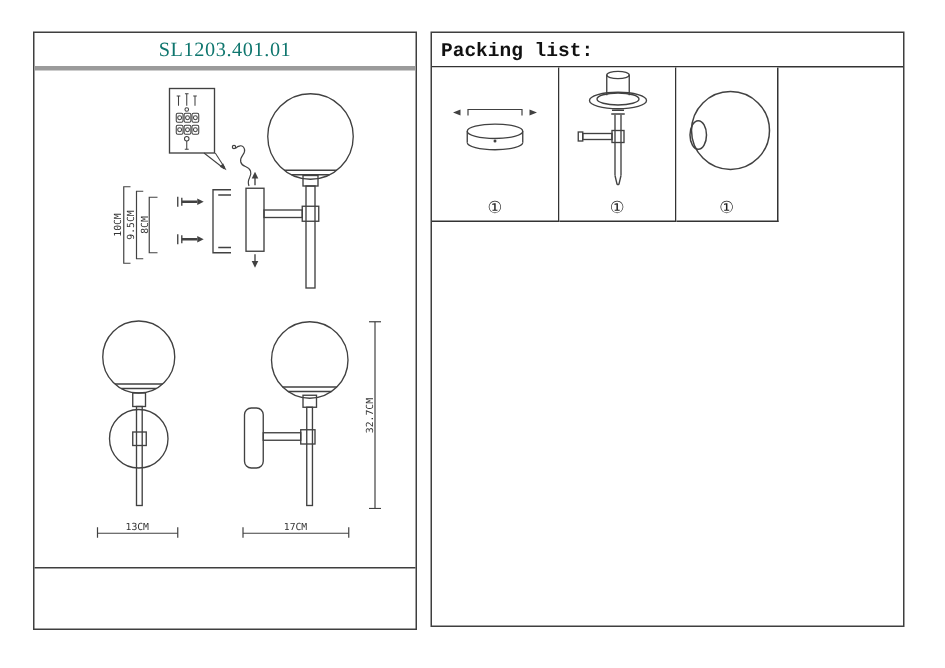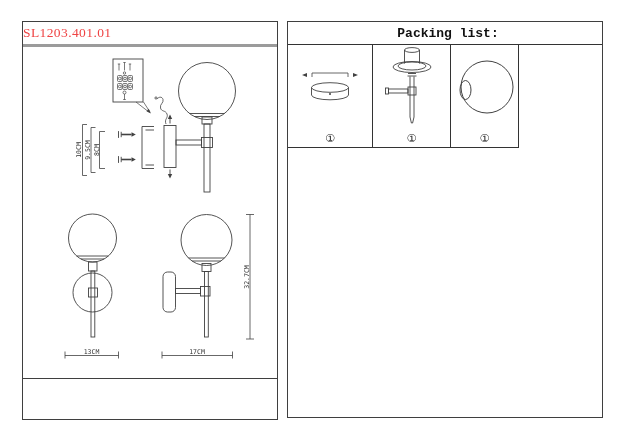--- a/index.html
+++ b/index.html
@@ -6,35 +6,35 @@
   body{
     width:630px;height:445px;background:#ffffff;position:relative;
     font-family:"Liberation Sans",sans-serif;overflow:hidden;
   }
   .drawing-panel{
     position:absolute;left:22px;top:21px;width:256px;height:399px;
     border:1.5px solid #3f3f3f;box-sizing:border-box;background:#fff;
     display:flex;flex-direction:column;
   }
   .title-row{
-    height:22px;line-height:22px;
+    height:22px;line-height:22px;text-align:center;
     font-family:"Liberation Serif",serif;font-size:13.5px;letter-spacing:.4px;
-    color:#ef4444;border-bottom:3px solid #9b9b9b;flex:none;
+    color:#0f766e;border-bottom:3px solid #9b9b9b;flex:none;
   }
   .drawing-area{position:relative;height:331px;flex:none;border-bottom:1.5px solid #3f3f3f;}
   .drawing-area svg{display:block;}
   .footer-row{flex:1;}
   .packing-panel{
     position:absolute;left:287px;top:21px;width:316px;height:397px;
     border:1.5px solid #3f3f3f;box-sizing:border-box;background:#fff;
   }
   .packing-header{
     height:23px;line-height:23px;padding-left:6px;box-sizing:border-box;
     font-family:"Liberation Mono",monospace;font-size:13px;font-weight:600;
-    color:#111;border-bottom:1.5px solid #333;text-align:center;
+    color:#111;border-bottom:1.5px solid #333;
   }
   .packing-cells{display:flex;align-items:stretch;height:103px;}
   .packing-cell{
     box-sizing:border-box;border-right:1.3px solid #333;border-bottom:1.3px solid #333;
     display:flex;flex-direction:column;align-items:center;justify-content:flex-end;
     padding-bottom:2px;background:#fff;
   }
   .cell-1{width:85px;}
   .cell-2{width:78px;}
   .cell-3{width:68px;}

